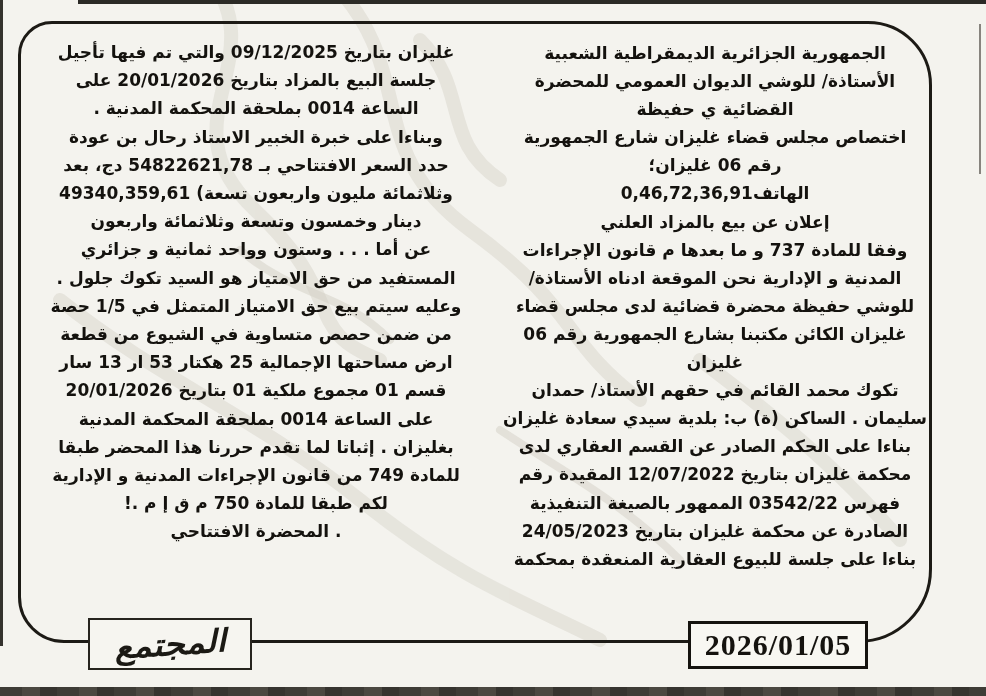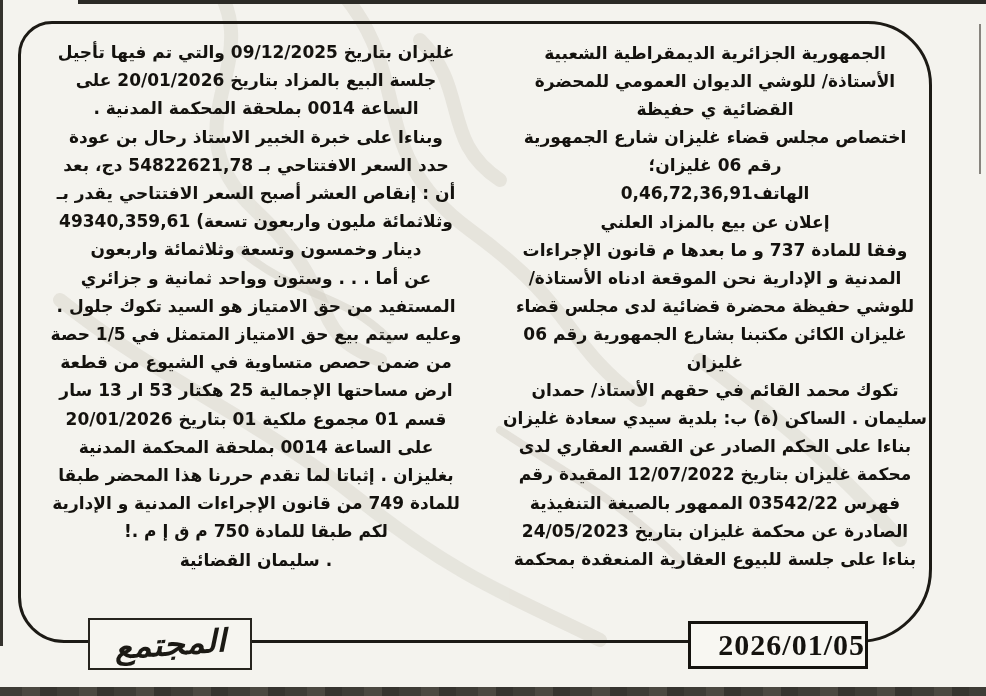--- a/index.html
+++ b/index.html
@@ -50,21 +50,21 @@
     font-family:"DejaVu Sans",sans-serif;
     font-size:31px;font-weight:700;font-style:italic;
     transform:rotate(-4deg) scaleX(1.12);
     color:#1b1914;
     letter-spacing:-1px;
   }
   
   .date-box{
     position:absolute;left:667px;top:597px;width:174px;height:42px;
     background:#f8f7f2;border:3px solid #15130f;
-    display:flex;align-items:center;justify-content:flex-end;
+    display:flex;align-items:center;justify-content:center;
   }
   .date-text{
     font-family:"Liberation Serif","DejaVu Serif",serif;
     font-size:30px;font-weight:700;color:#15130f;
     letter-spacing:1px;
   }
 </style>
 </head>
 <body>
 
@@ -112,34 +112,33 @@
       <div class="ln">الصادرة عن محكمة غليزان بتاريخ 24/05/2023</div>
       <div class="ln">بناءا على جلسة للبيوع العقارية المنعقدة بمحكمة</div>
     </div>
 
     <div class="col col-left" dir="rtl">
       <div class="ln">غليزان بتاريخ 09/12/2025 والتي تم فيها تأجيل</div>
       <div class="ln">جلسة البيع بالمزاد بتاريخ 20/01/2026 على</div>
       <div class="ln">الساعة 0014 بملحقة المحكمة المدنية .</div>
       <div class="ln">وبناءا على خبرة الخبير الاستاذ رحال بن عودة</div>
       <div class="ln">حدد السعر الافتتاحي بـ 54822621,78 دج، بعد</div>
-      <div class="ln">أن : إنقاص العشر أصبح السعر الافتتاحي يقدر بـ</div>
       <div class="ln">⁦49340,359,61 (تسعة ‎واربعون ‎مليون ‎وثلاثمائة⁩</div>
       <div class="ln">⁦واربعون ‎وثلاثمائة ‎وتسعة ‎وخمسون ‎دينار⁩</div>
       <div class="ln">⁦جزائري ‎و ‎ثمانية ‎وواحد ‎وستون . . . ‎أما ‎عن⁩</div>
       <div class="ln">المستفيد من حق الامتياز هو السيد تكوك جلول .</div>
       <div class="ln">وعليه سيتم بيع حق الامتياز المتمثل في 1/5 حصة</div>
       <div class="ln">من ضمن حصص متساوية في الشيوع من قطعة</div>
       <div class="ln">ارض مساحتها الإجمالية 25 هكتار 53 ار 13 سار</div>
       <div class="ln">قسم 01 مجموع ملكية 01 بتاريخ 20/01/2026</div>
       <div class="ln">على الساعة 0014 بملحقة المحكمة المدنية</div>
       <div class="ln">بغليزان . إثباتا لما تقدم حررنا هذا المحضر طبقا</div>
       <div class="ln">للمادة 749 من قانون الإجراءات المدنية و الإدارية</div>
       <div class="ln">لكم طبقا للمادة 750 م ق إ م .!</div>
-      <div class="ln">. سليمان القضائية</div>
+      <div class="ln">. المحضرة الافتتاحي</div>
     </div>
 
     <div class="logo-box">
       <span class="logo-text" dir="rtl">المجتمع</span>
     </div>
 
     <div class="date-box">
       <span class="date-text">2026/01/05</span>
     </div>
 

